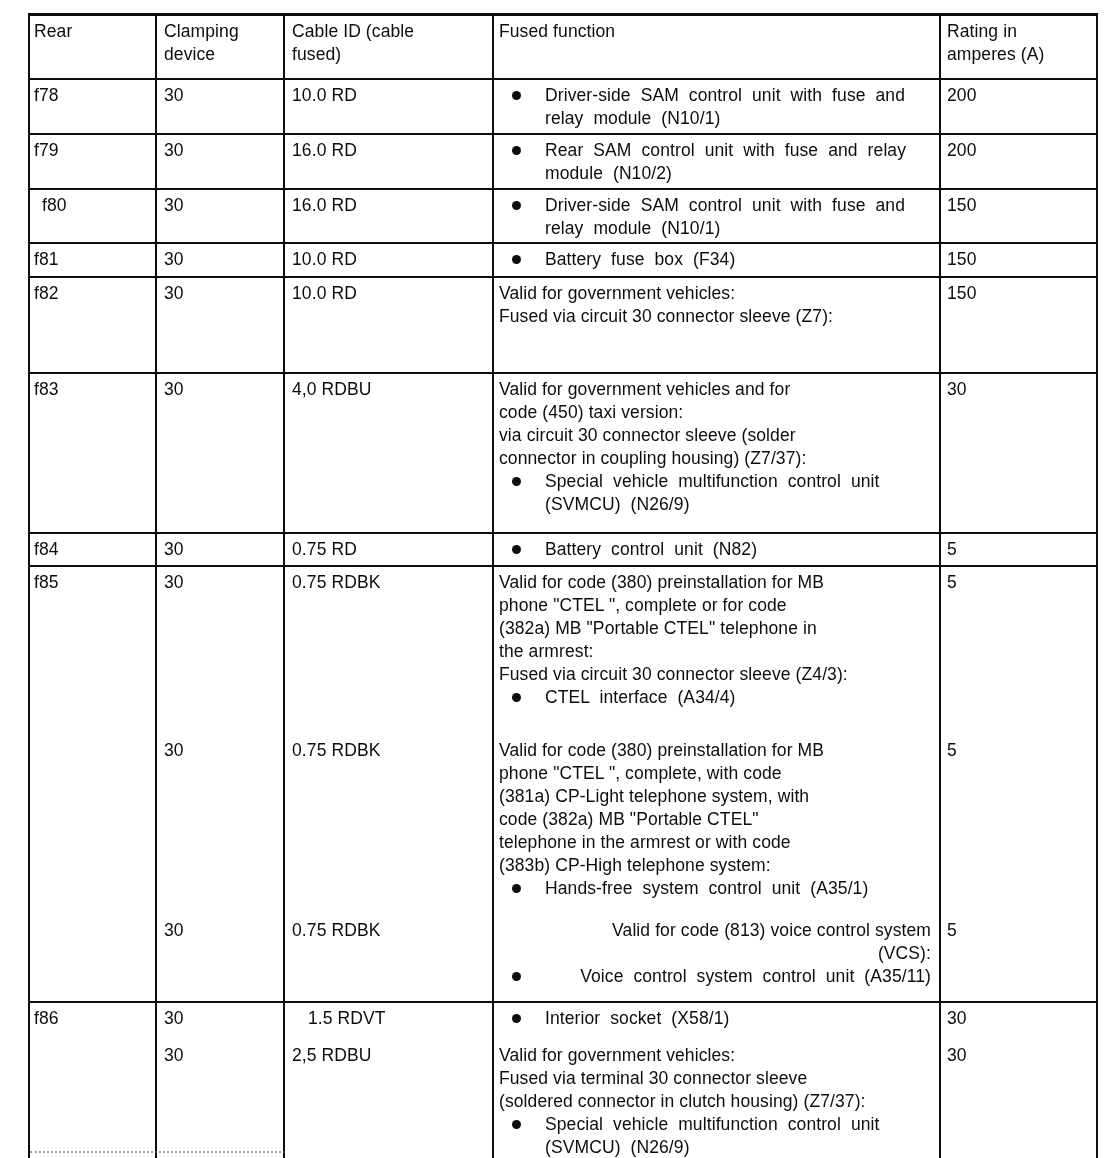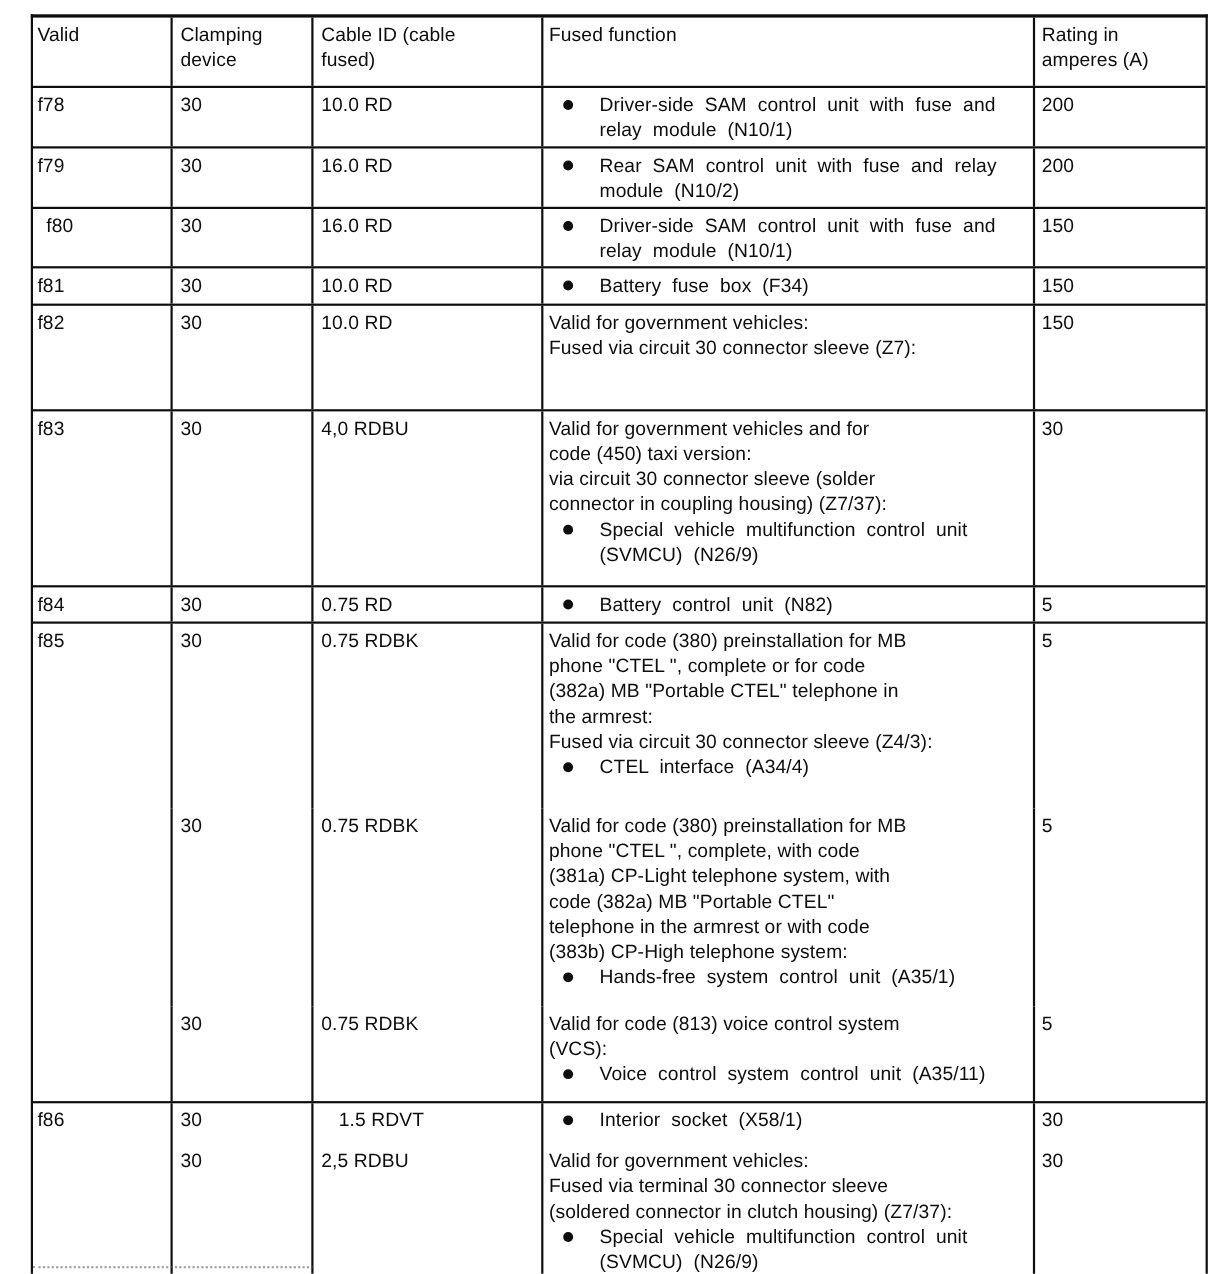--- a/index.html
+++ b/index.html
@@ -49,21 +49,21 @@
     position:absolute;left:30px;top:1151px;width:255px;height:0;
     border-top:2px dotted #555;opacity:.55;
   }
 </style>
 </head>
 <body>
 
 <div class="page">
   <div class="ftable">
     <div class="hrow">
-      <div class="cell c-fuse">Valid</div>
+      <div class="cell c-fuse">Rear</div>
       <div class="cell cb c-clamp">Clamping
 device</div>
       <div class="cell cb c-cable">Cable ID (cable
 fused)</div>
       <div class="cell cb c-func">Fused function</div>
       <div class="cell cb c-rating">Rating in
 amperes (A)</div>
     </div>
     <div id="tbody">
         <div class="frow">
@@ -137,21 +137,21 @@
           <div class="cell cb c-cable" style="grid-area: 2 / 3;">0.75 RDBK</div>
           <div class="cell cb c-func" style="min-height: 180px; grid-area: 2 / 4;"><div class="intro">Valid for code (380) preinstallation for MB
 phone "CTEL ", complete, with code
 (381a) CP-Light telephone system, with
 code (382a) MB "Portable CTEL"
 telephone in the armrest or with code
 (383b) CP-High telephone system:</div><div class="bullet"><span class="marker"></span><span class="btext">Hands-free system control unit (A35/1)</span></div></div>
           <div class="cell cb c-rating" style="grid-area: 2 / 5;">5</div>
           <div class="cell cb c-clamp" style="grid-area: 3 / 2;">30</div>
           <div class="cell cb c-cable" style="grid-area: 3 / 3;">0.75 RDBK</div>
-          <div class="cell cb c-func" style="min-height: 86px; grid-area: 3 / 4;"><div class="intro">Valid for code (813) voice control system
+          <div class="cell cb c-func" style="min-height: 86px; grid-area: 3 / 4; text-align: right;"><div class="intro">Valid for code (813) voice control system
 (VCS):</div><div class="bullet"><span class="marker"></span><span class="btext">Voice control system control unit (A35/11)</span></div></div>
           <div class="cell cb c-rating" style="grid-area: 3 / 5;">5</div>
         </div>
         <div class="frow">
           <div class="cell c-fuse" style="grid-area: 1 / 1 / 3;">f86</div>
           <div class="cell cb c-clamp" style="grid-area: 1 / 2;">30</div>
           <div class="cell cb c-cable" style="grid-area: 1 / 3; padding-left: 23px;">1.5 RDVT</div>
           <div class="cell cb c-func" style="min-height: 37px; grid-area: 1 / 4;"><div class="bullet"><span class="marker"></span><span class="btext">Interior socket (X58/1)</span></div></div>
           <div class="cell cb c-rating" style="grid-area: 1 / 5;">30</div>
           <div class="cell cb c-clamp" style="grid-area: 2 / 2;">30</div>

